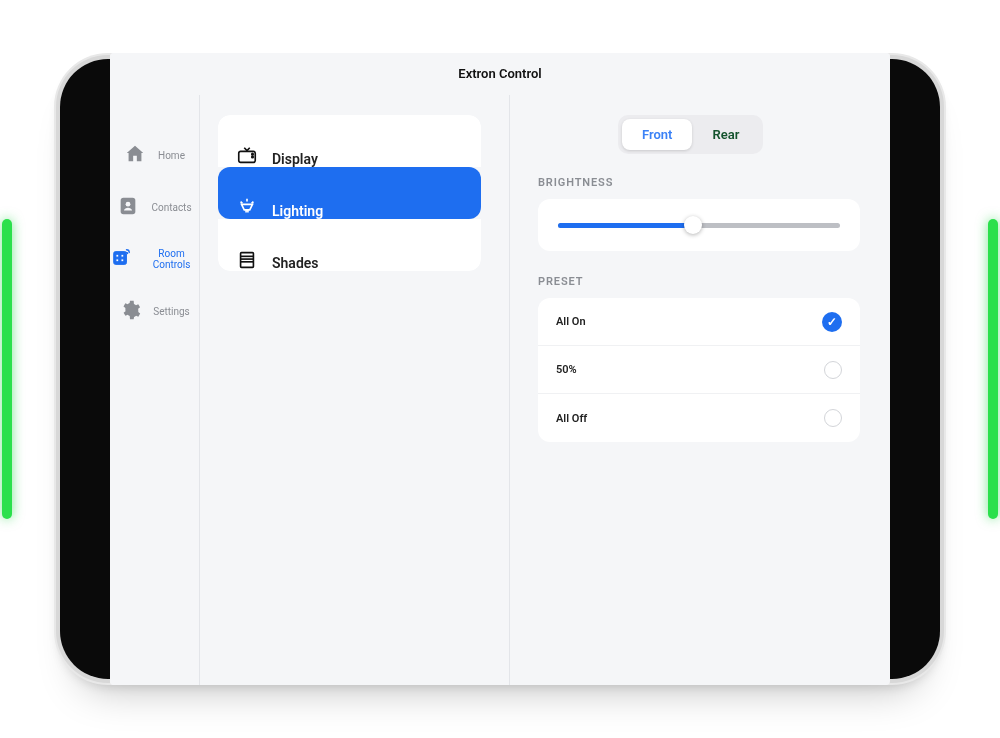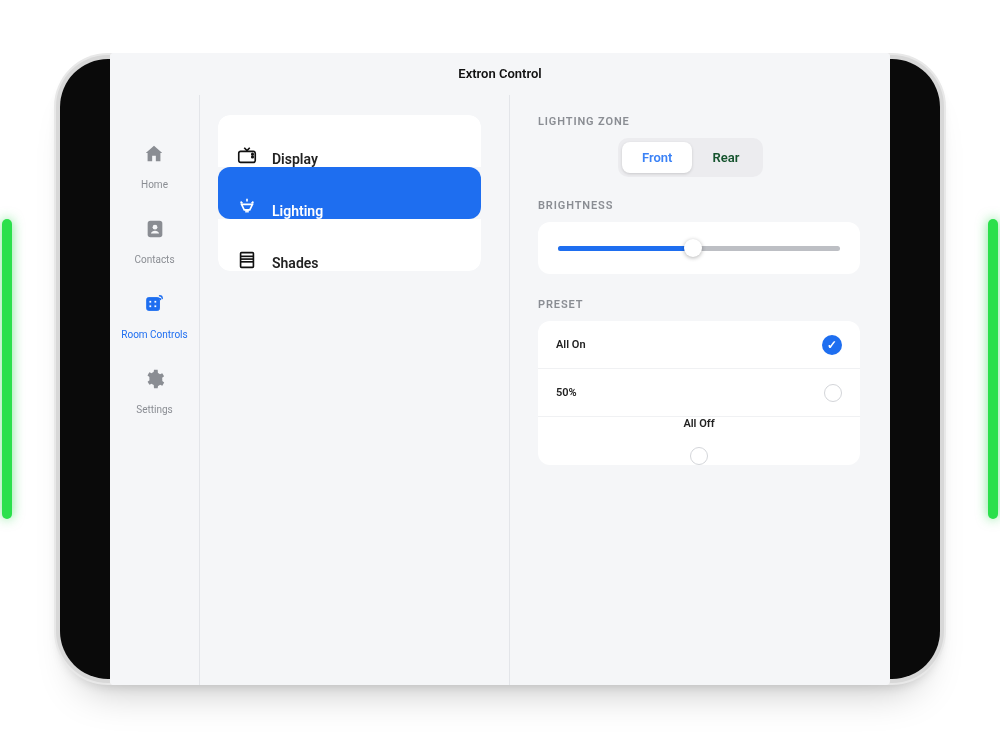--- a/index.html
+++ b/index.html
@@ -77,21 +77,20 @@
     background: #f5f6f8;
     border-right: 1px solid #e3e5e9;
     display: flex;
     flex-direction: column;
     align-items: center;
     padding-top: 48px;
     gap: 28px;
   }
   .nav-item {
     display: flex;
-    flex-direction: column;
     align-items: center;
     gap: 12px;
     color: #8a8d93;
     font-size: 10px;
     cursor: pointer;
   }
   .nav-item.active { color: #1e6ef0; }
   .nav-item svg { width: 22px; height: 22px; }
   .nav-item.active svg { fill: #1e6ef0; stroke: #1e6ef0; }
   .nav-label { line-height: 1.1; text-align: center; max-width: 80px; }
@@ -211,21 +210,21 @@
     display: flex;
     align-items: center;
     justify-content: space-between;
     padding: 0 18px;
     font-size: 11px;
     font-weight: 600;
     color: #222;
     border-bottom: 1px solid #f0f1f3;
     cursor: pointer;
   }
-  .preset-row:last-child { border-bottom: none; flex-direction: column; }
+  .preset-row:last-child { border-bottom: none; }
   .radio-unselected {
     width: 18px; height: 18px; border-radius: 50%;
     border: 1.5px solid #d3d5d9;
   }
   .radio-selected {
     width: 20px; height: 20px; border-radius: 50%;
     background: #1e6ef0;
     display:flex; align-items:center; justify-content:center;
   }
   .radio-selected::after {
@@ -334,21 +333,20 @@
                 </svg>
             </span>
             <span>Shades</span>
           </div>
 
         </div>
       </div>
 
       <div class="details-col">
 
-        <div class="section-label">LIGHTING ZONE</div>
         <div class="zone-toggle">
           <div class="zone-btn active">
             <span>Front</span>
           </div>
           <div class="zone-btn">
             <span>Rear</span>
           </div>
         </div>
 
         <div class="section-label">BRIGHTNESS</div>

